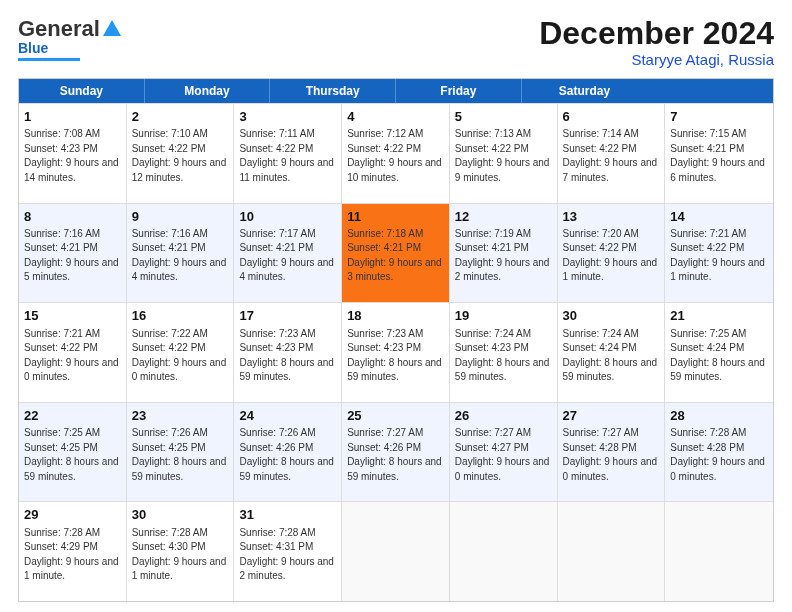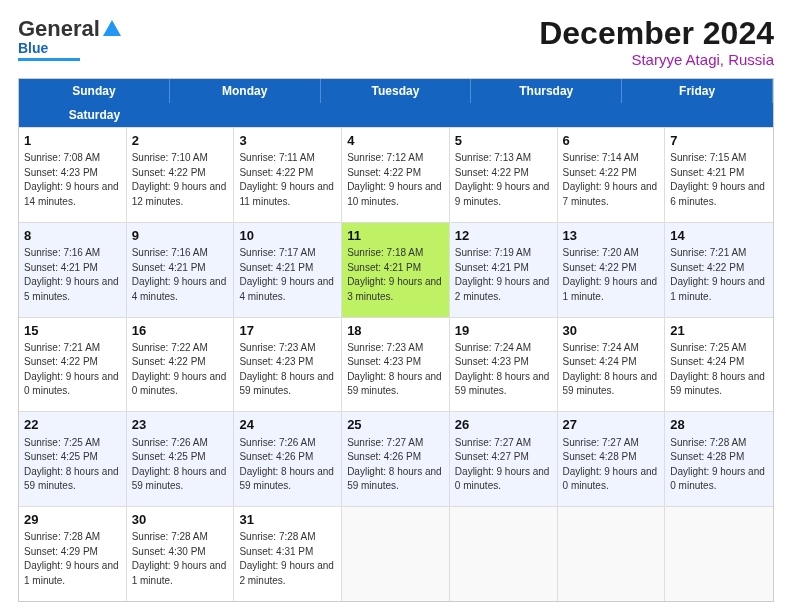--- a/index.html
+++ b/index.html
@@ -33,31 +33,31 @@
     }
     .title-block h1 {
       font-size: 32px;
       font-weight: bold;
       color: #1a1a1a;
       line-height: 1.1;
     }
     .title-block h2 {
       font-size: 15px;
       font-weight: normal;
-      color: #a21caf;
+      color: #1d4ed8;
     }
     .calendar {
       flex: 1;
       display: flex;
       flex-direction: column;
       border: 1px solid #ccc;
     }
     .cal-header-row {
       display: grid;
-      grid-template-columns: repeat(5, 1fr);
+      grid-template-columns: repeat(6, 1fr);
       background: #1565c0;
     }
     .cal-header-cell {
       color: #fff;
       font-size: 12px;
       font-weight: bold;
       text-align: center;
       padding: 5px 2px;
       border-right: 1px solid #4a90d9;
     }
@@ -125,21 +125,20 @@
       <h1>December 2024</h1>
       <h2>Staryye Atagi, Russia</h2>
     </div>
   </div>
 
   <div class="calendar">
 
     <div class="cal-header-row">
       <div class="cal-header-cell">Sunday</div>
       <div class="cal-header-cell">Monday</div>
-      <div class="cal-header-cell">Tuesday</div>
       <div class="cal-header-cell">Thursday</div>
       <div class="cal-header-cell">Friday</div>
       <div class="cal-header-cell">Saturday</div>
     </div>
 
     <div class="cal-body">
 
       <div class="cal-week">
         <div class="cal-cell">
           <span class="cal-day-num">1</span>
@@ -177,21 +176,21 @@
           <div class="cal-info">Sunrise: 7:16 AM<br>Sunset: 4:21 PM<br>Daylight: 9 hours and 5 minutes.</div>
         </div>
         <div class="cal-cell" style="background:#f0f4ff;">
           <span class="cal-day-num">9</span>
           <div class="cal-info">Sunrise: 7:16 AM<br>Sunset: 4:21 PM<br>Daylight: 9 hours and 4 minutes.</div>
         </div>
         <div class="cal-cell" style="background:#f0f4ff;">
           <span class="cal-day-num">10</span>
           <div class="cal-info">Sunrise: 7:17 AM<br>Sunset: 4:21 PM<br>Daylight: 9 hours and 4 minutes.</div>
         </div>
-        <div class="cal-cell" style="background:#bef264;">
+        <div class="cal-cell" style="background:#f97316;">
           <span class="cal-day-num">11</span>
           <div class="cal-info">Sunrise: 7:18 AM<br>Sunset: 4:21 PM<br>Daylight: 9 hours and 3 minutes.</div>
         </div>
         <div class="cal-cell" style="background:#f0f4ff;">
           <span class="cal-day-num">12</span>
           <div class="cal-info">Sunrise: 7:19 AM<br>Sunset: 4:21 PM<br>Daylight: 9 hours and 2 minutes.</div>
         </div>
         <div class="cal-cell" style="background:#f0f4ff;">
           <span class="cal-day-num">13</span>
           <div class="cal-info">Sunrise: 7:20 AM<br>Sunset: 4:22 PM<br>Daylight: 9 hours and 1 minute.</div>

